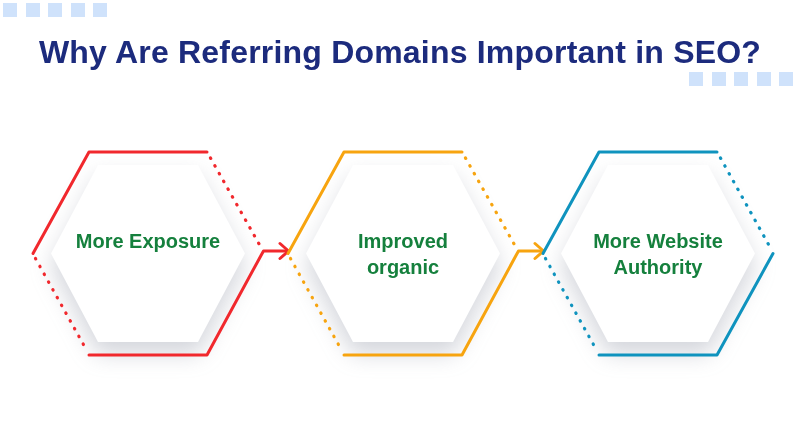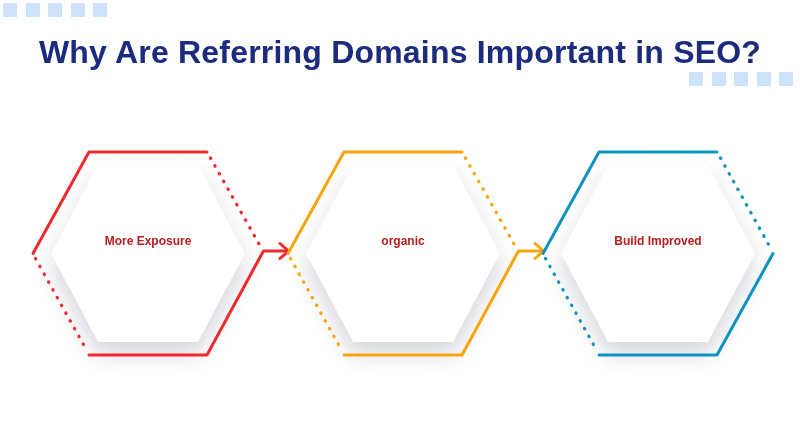--- a/index.html
+++ b/index.html
@@ -39,23 +39,23 @@
   .dot-edge {
     fill: none;
     stroke-dasharray: 0.5 8.4;
     stroke-width: 3.2;
   }
 
   
   .hex-label {
     position: absolute; top: 228px; width: 220px;
     text-align: center;
-    font-size: 12px; font-weight: 700;
+    font-size: 20px; font-weight: 700;
     line-height: 26px;
-    color: #b91c1c;
+    color: #15803d;
   }
   .hex-label .line { display: block; }
   #hex-label-1 { left: 38px; }
   #hex-label-2 { left: 293px; }
   #hex-label-3 { left: 548px; }
 </style>
 </head>
 <body>
 
 <div class="canvas">
@@ -104,19 +104,21 @@
       <path class="dot-edge" d="M720.5 158 L770.5 248"></path>
       <path class="solid-edge" d="M599 355 L717 355 L773 253.5"></path>
       <path class="dot-edge" d="M545.5 258.5 L596.5 350"></path>
     </g>
   </svg>
 
   <div class="hex-label" id="hex-label-1">
     <span class="line">More Exposure</span>
   </div>
   <div class="hex-label" id="hex-label-2">
+    <span class="line">Improved</span>
     <span class="line">organic</span>
   </div>
   <div class="hex-label" id="hex-label-3">
-    <span class="line">Build Improved</span>
+    <span class="line">More Website</span>
+    <span class="line">Authority</span>
   </div>
 
 </div>
 
 </body></html>

